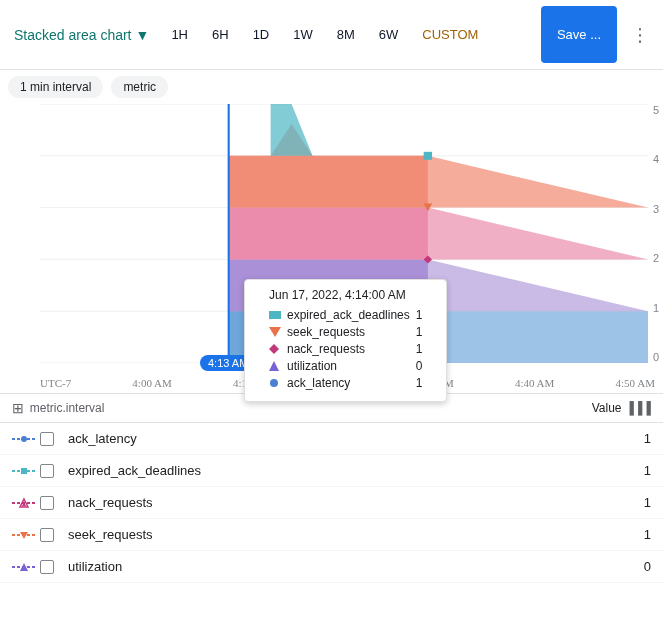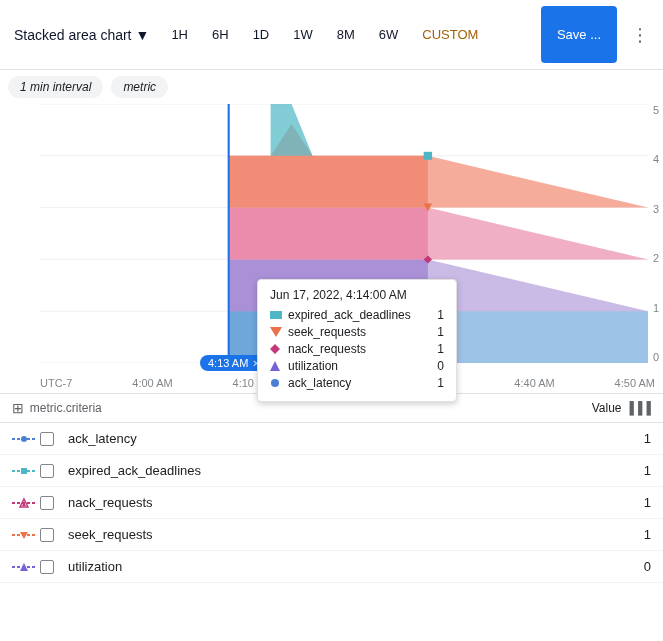--- a/index.html
+++ b/index.html
@@ -8,21 +8,21 @@
     
     .header {
       display: flex;
       align-items: center;
       padding: 6px 8px;
       border-bottom: 1px solid #e0e0e0;
       gap: 8px;
     }
     .chart-title-btn {
       display: flex; align-items: center; gap: 4px;
-      font-size: 14px; font-weight: 500; color: #0f172a;
+      font-size: 14px; font-weight: 500; color: #0f766e;
       background: none; border: none; cursor: pointer; padding: 4px 6px;
       border-radius: 4px;
     }
     .time-btn {
       background: none; border: none; cursor: pointer;
       font-size: 13px; color: #0f172a; padding: 4px 8px;
       border-radius: 4px;
     }
     .time-btn.active { color: #a16207; font-weight: 500; }
     .save-btn {
@@ -33,21 +33,21 @@
       background: none; border: none; cursor: pointer;
       font-size: 18px; color: #5f6368; padding: 4px 6px;
     }
 
     
     .sub-header {
       display: flex; align-items: center; gap: 8px; padding: 6px 8px;
     }
     .tag-btn {
       background: #f1f3f4; border: none; cursor: pointer;
-      padding: 4px 12px; border-radius: 12px; font-size: 12px; color: #202124; font-style: italic;
+      padding: 4px 12px; border-radius: 12px; font-size: 12px; color: #202124;
     }
 
     
     .chart-area {
       position: relative;
       height: 290px;
       border-bottom: 1px solid #e0e0e0;
     }
 
     
@@ -76,26 +76,26 @@
     .row-checkbox { width: 20px; display: flex; align-items: center; margin-right: 8px; }
     .row-name { flex: 1; font-size: 13px; color: #202124; }
     .row-value { font-size: 13px; color: #202124; min-width: 30px; text-align: right; }
 
     
     .tooltip {
       position: absolute;
       background: #fff;
       border: 1px solid #e0e0e0;
       border-radius: 4px;
-      padding: 8px 12px;
+      padding: 8px 24px;
       font-size: 12px;
       box-shadow: 0 2px 6px rgba(0,0,0,0.2);
       z-index: 10;
       min-width: 200px;
-      left: 257px;
+      left: 244px;
       top: 175px;
     }
     .tooltip-date { font-weight: 500; color: #202124; margin-bottom: 6px; font-size: 12px; }
     .tooltip-row { display: flex; align-items: center; gap: 6px; margin: 3px 0; }
     .tooltip-dot { width: 12px; height: 8px; flex-shrink: 0; display: flex; align-items: center; }
     .tooltip-label { flex: 1; color: #202124; }
     .tooltip-val { color: #202124; }
 
     
     .time-cursor {
@@ -115,21 +115,21 @@
     .y-axis {
       position: absolute; right: 4px; top: 0; height: calc(100% - 30px);
       display: flex; flex-direction: column; justify-content: space-between;
       font-size: 11px; color: #80868b;
     }
 
     
     .x-axis {
       position: absolute; bottom: 4px; left: 40px; right: 8px;
       display: flex; justify-content: space-between;
-      font-size: 11px; color: #80868b;
+      font-size: 11px; color: #80868b; font-family: Liberation Serif, serif;
     }
 
     
     .chart-svg {
       position: absolute;
       top: 0; left: 40px;
       width: calc(100% - 55px);
       height: calc(100% - 30px);
     }
 
@@ -273,21 +273,21 @@
       <span class="tooltip-val">1</span>
     </div>
   </div>
 </div>
 
 <div class="table-area">
 
   <div class="table-header">
     <div class="metric-col">
       <span style="color:#5f6368; font-size:14px;">⊞</span>
-      <span>metric.criteria</span>
+      <span>metric.interval</span>
     </div>
     <div class="value-col">
       <span>Value</span>
       <span style="color:#5f6368;">▐▐▐</span>
     </div>
   </div>
 
   <div class="table-row">
     <div class="row-icon">
       <svg width="24" height="12" viewBox="0 0 24 12">

